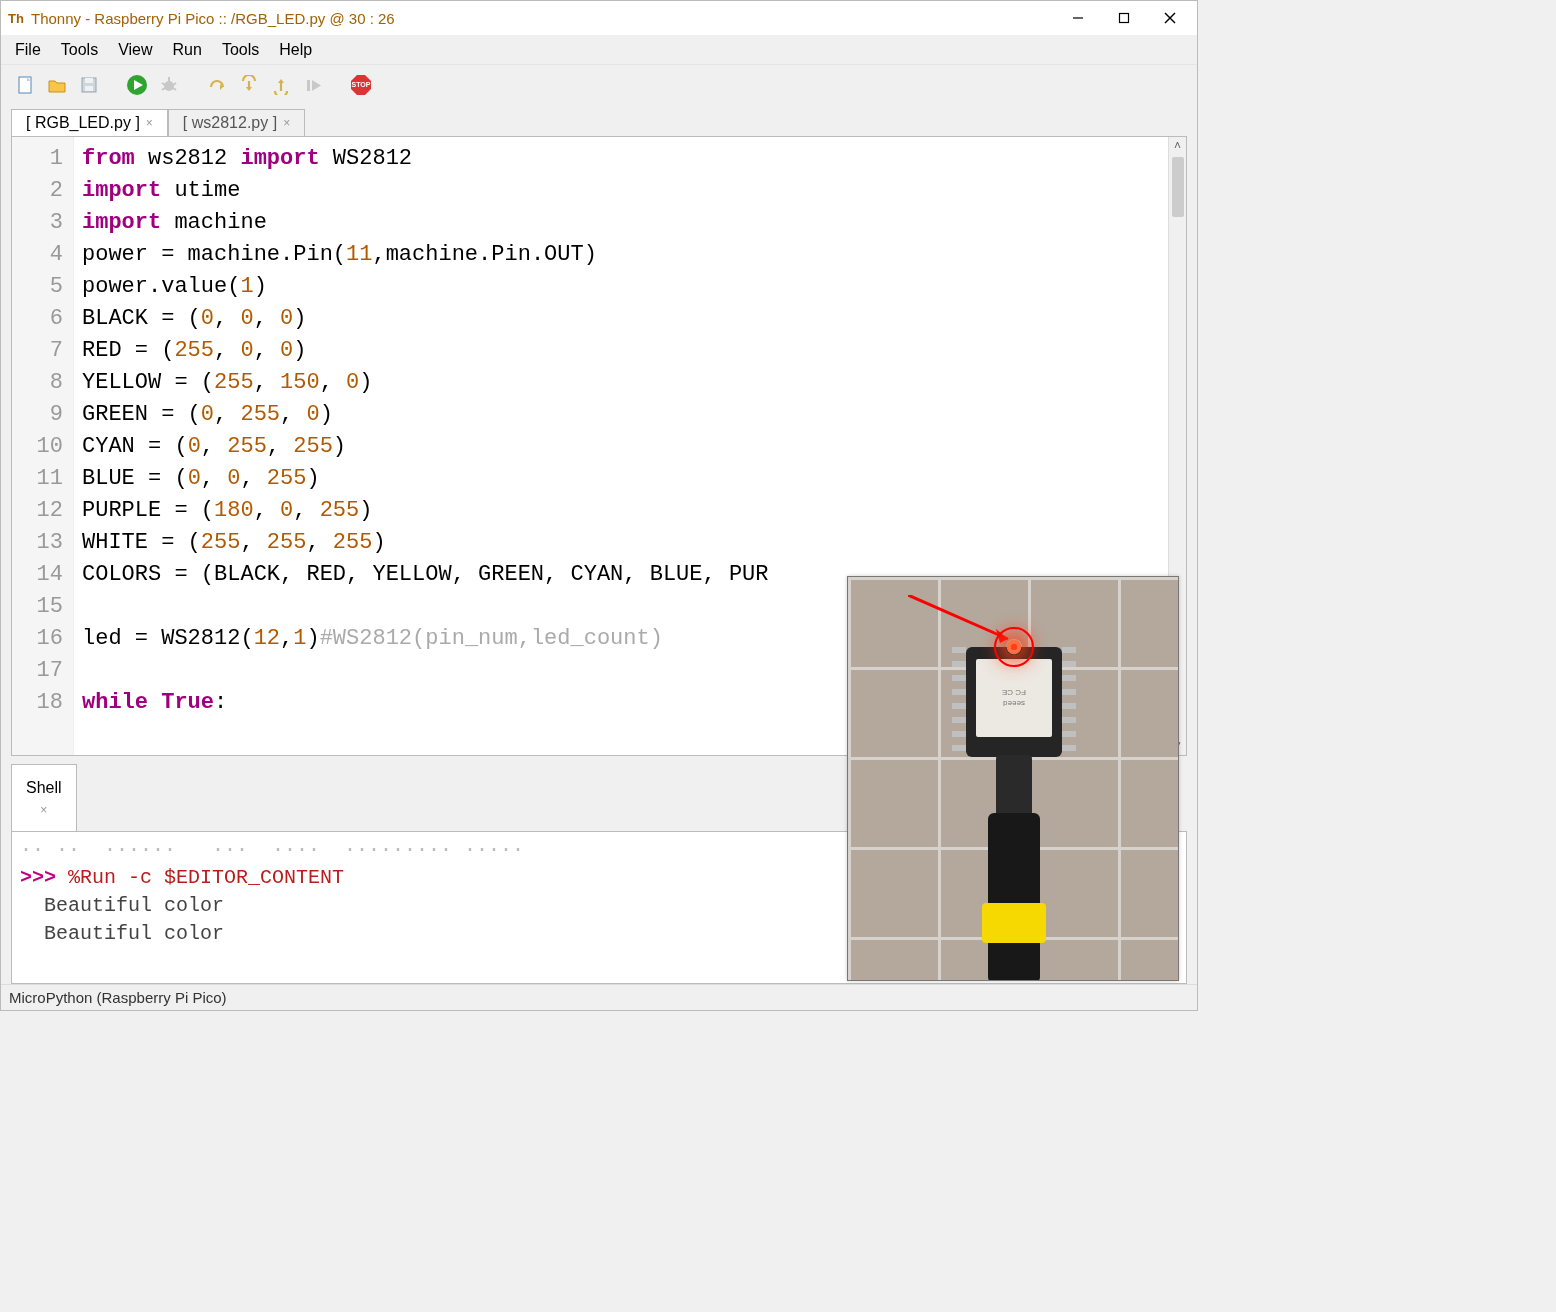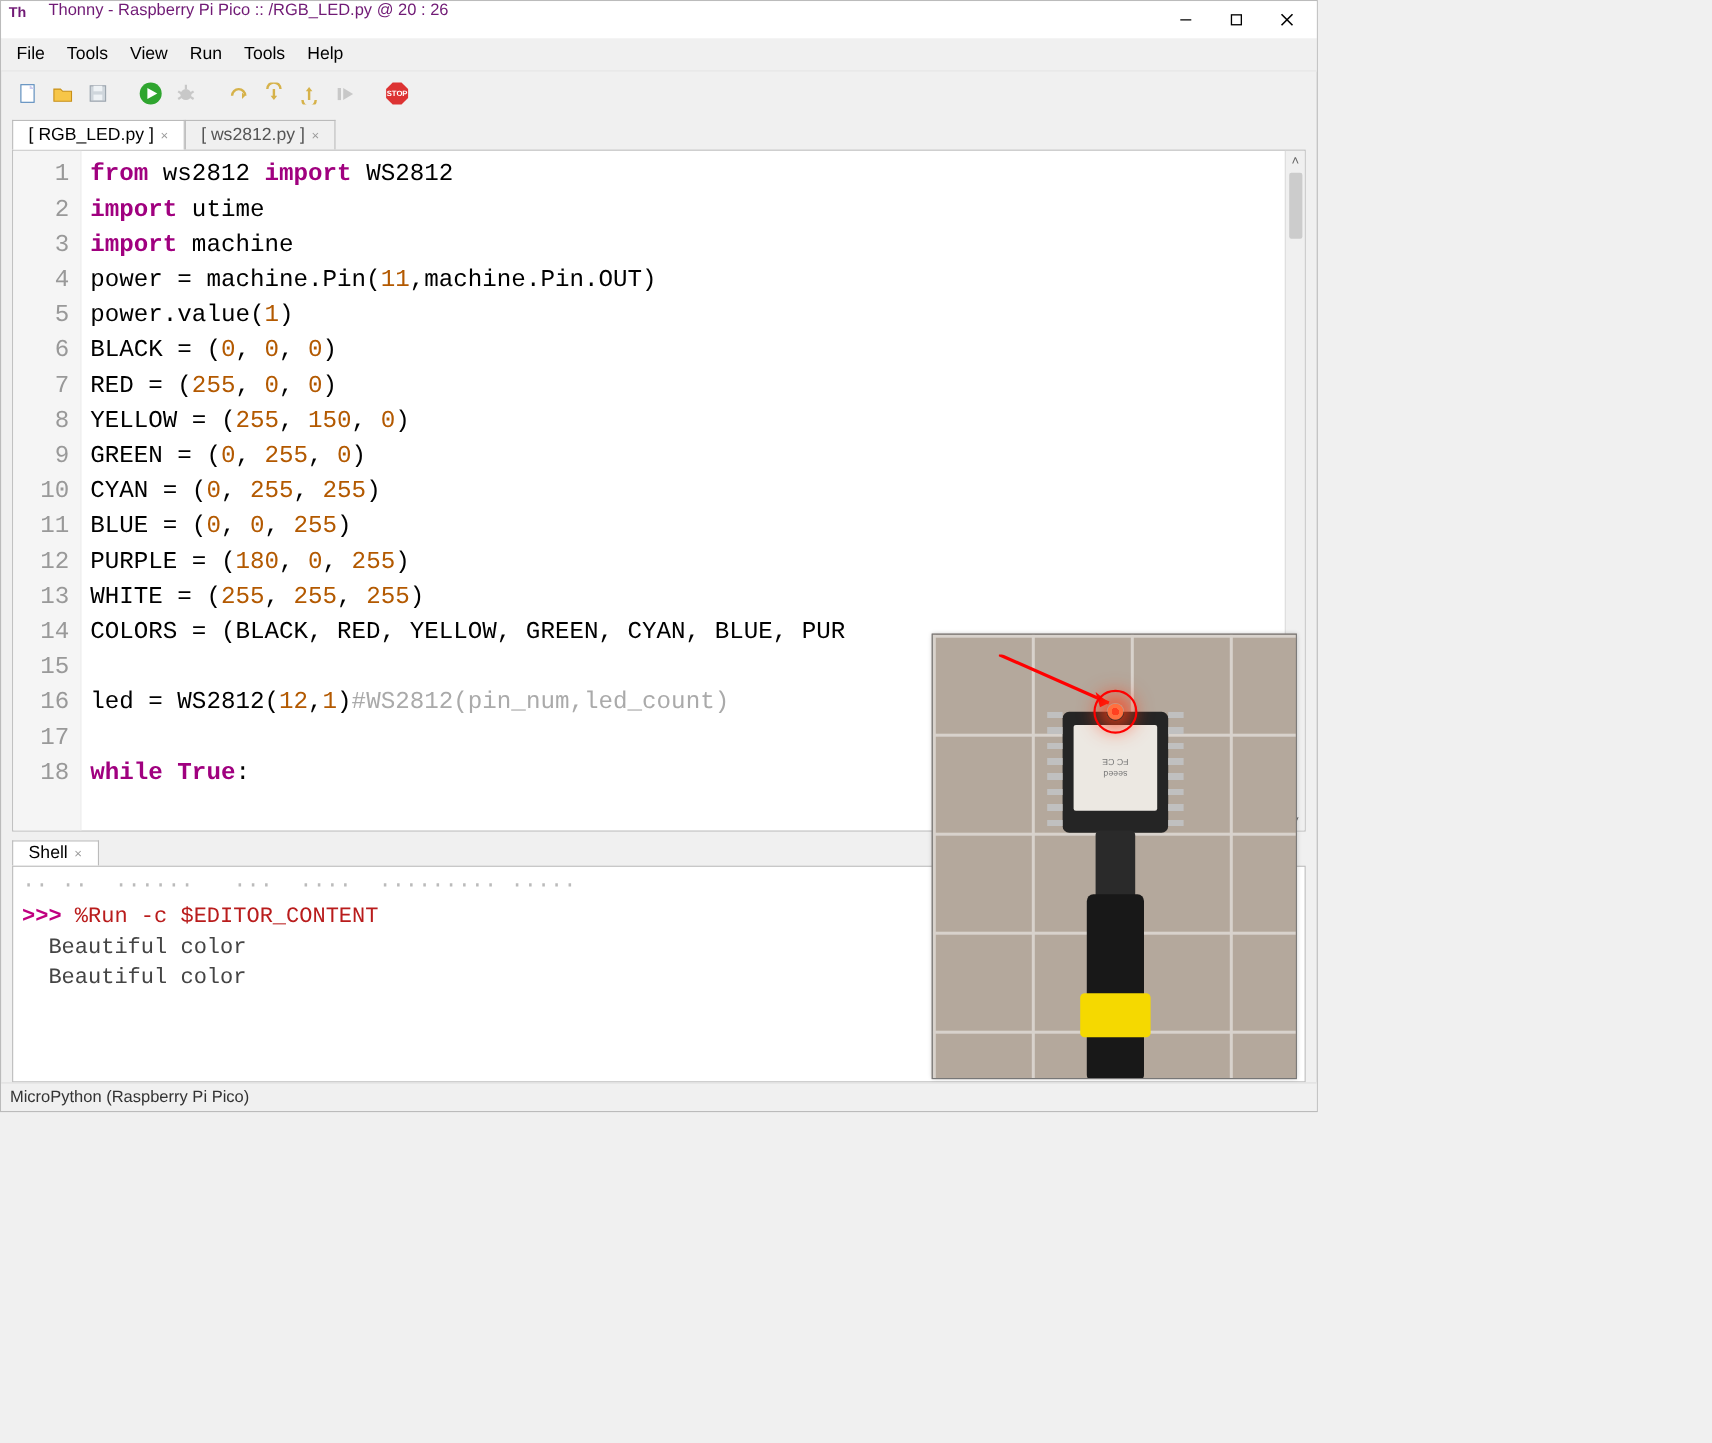--- a/index.html
+++ b/index.html
@@ -19,24 +19,24 @@
     position: absolute;
     top: 0;
     left: 0;
     display: flex;
     flex-direction: column;
   }
   .titlebar {
     height: 34px;
     background: #fff;
     display: flex;
+    align-items: center;
     padding: 0 4px;
     font-size: 15px;
-    color: #701a75;
-    gap: 13px;
+    color: #a16207;
   }
   .titlebar .app-icon {
     width: 18px; height: 18px; margin: 0 6px 0 2px;
     display: inline-flex; align-items: center; justify-content: center;
     font-weight: bold; font-size: 13px;
   }
   .titlebar .title-text { flex: 0 0 auto; }
   .titlebar .spacer { flex: 1; }
   .win-btns { display: flex; }
   .win-btn {
@@ -136,23 +136,23 @@
   .shell-panel {
     margin: 8px 10px 0 10px;
     display: flex; flex-direction: column;
     height: 220px;
   }
   .shell-tabs { display: flex; }
   .shell-tab {
     background: #fff;
     border: 1px solid #bbb;
     border-bottom: none;
-    padding: 2px 14px;
+    padding: 14px 14px;
     font-size: 16px;
-    display: flex; align-items: center; gap: 6px;
+    display: flex; align-items: center; gap: 6px; flex-direction: column;
   }
   .shell-tab .close-x { color: #999; font-size: 12px; }
   .shell-body {
     flex: 1;
     background: #fff;
     border: 1px solid #bbb;
     font-family: Consolas, "Courier New", monospace;
     font-size: 20px;
     line-height: 28px;
     padding: 4px 8px;
@@ -260,21 +260,21 @@
     border-radius: 4px;
   }
 </style>
 </head>
 <body>
 
 <div class="window">
 
   <div class="titlebar">
     <span class="app-icon">Th</span>
-    <span class="title-text">Thonny  -  Raspberry Pi Pico :: /RGB_LED.py  @  20 : 26</span>
+    <span class="title-text">Thonny  -  Raspberry Pi Pico :: /RGB_LED.py  @  30 : 26</span>
     <span class="spacer"></span>
     <div class="win-btns">
       <div class="win-btn">
         <svg width="12" height="12">
             <line x1="1" y1="6" x2="11" y2="6" stroke="#000" stroke-width="1.2"></line>
           </svg>
       </div>
       <div class="win-btn">
         <svg width="12" height="12">
             <rect x="1.5" y="1.5" width="9" height="9" fill="none" stroke="#000" stroke-width="1.2"></rect>

